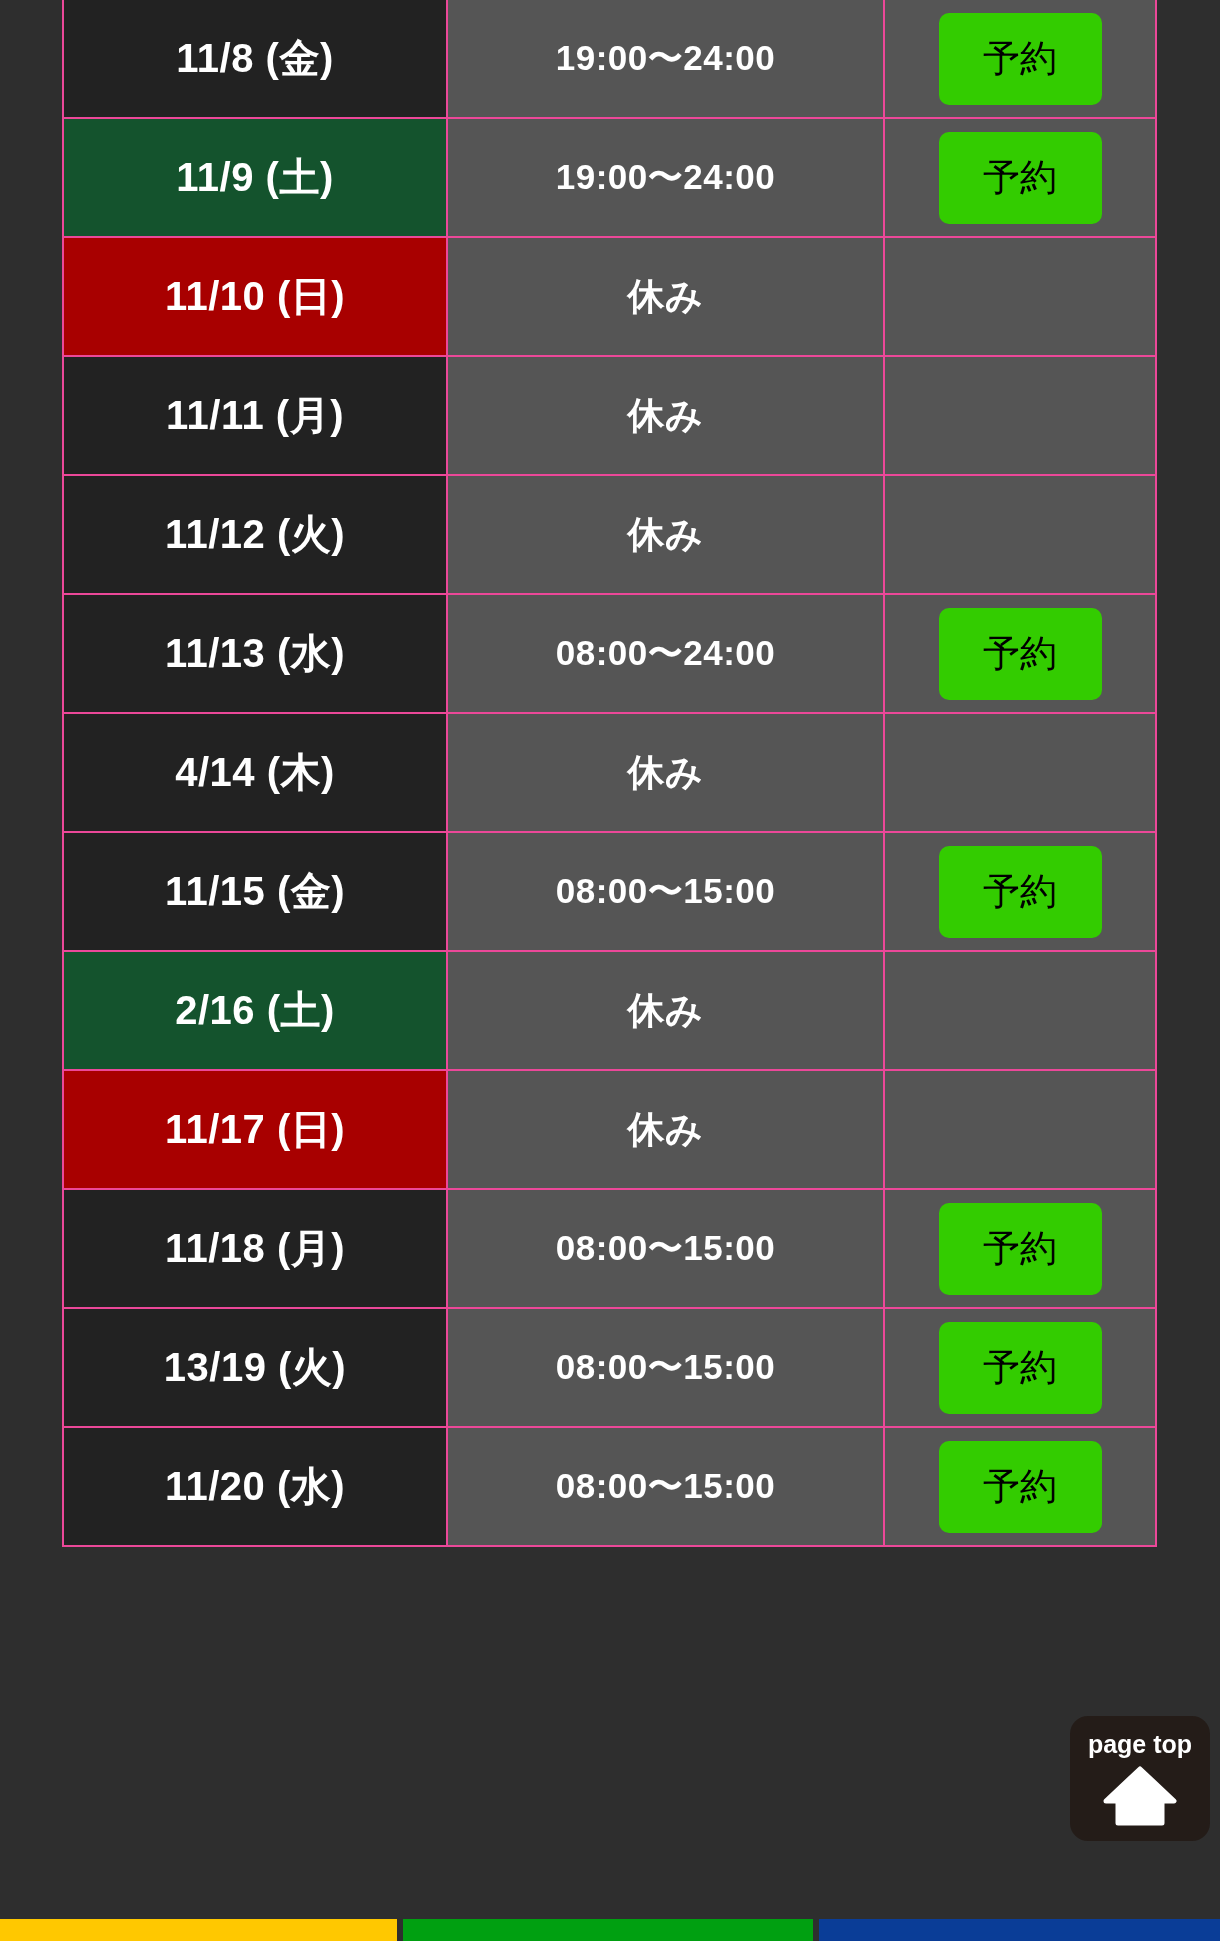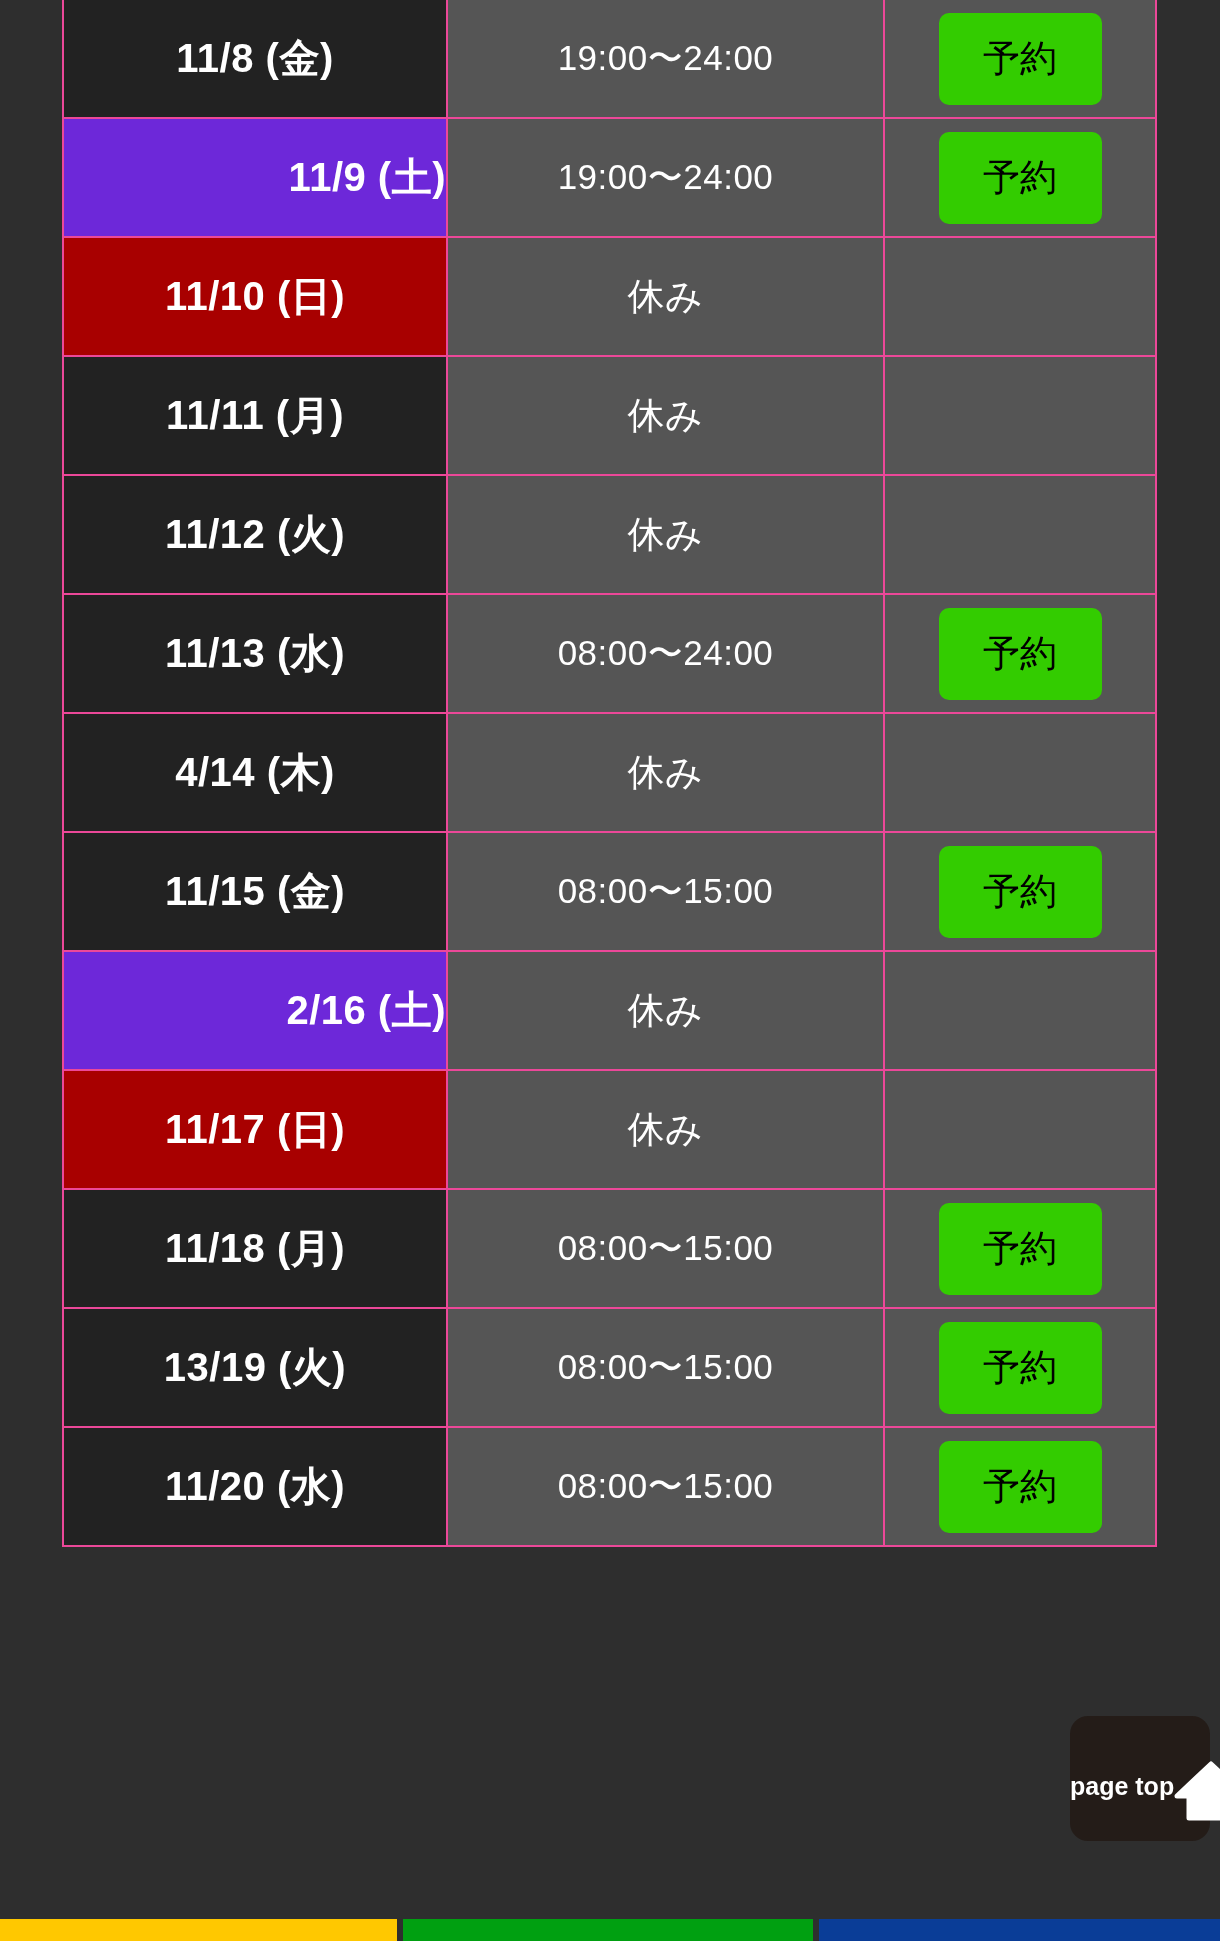--- a/index.html
+++ b/index.html
@@ -33,28 +33,28 @@
     vertical-align:middle;
   }
 
   td.date{
     background:#222222;
     color:#ffffff;
     font-size:40px;
     font-weight:bold;
     letter-spacing:0.5px;
   }
-  td.date.sat{background:#6d28d9;text-align:right;}
+  td.date.sat{background:#14532d;}
   td.date.sun{background:#a80000;}
 
   td.time{
     background:#555555;
     color:#ffffff;
     font-size:35px;
-    font-weight:normal;
+    font-weight:bold;
     letter-spacing:0.5px;
   }
   td.time.closed{font-size:37px;}
 
   td.res{
     background:#555555;
     padding:0;
   }
   .res-btn{
     display:inline-block;
@@ -78,21 +78,21 @@
     position:absolute;
     right:10px;
     bottom:100px;
     width:140px;
     height:125px;
     background:#241c18;
     border-radius:18px;
     cursor:pointer;
     z-index:50;
     display:flex;
-    flex-direction:row;
+    flex-direction:column;
     align-items:center;
     justify-content:flex-start;
     padding-top:16px;
     box-sizing:border-box;
   }
   #page-top .pt-label{
     color:#ffffff;
     font-size:25px;
     font-weight:bold;
     line-height:1;

